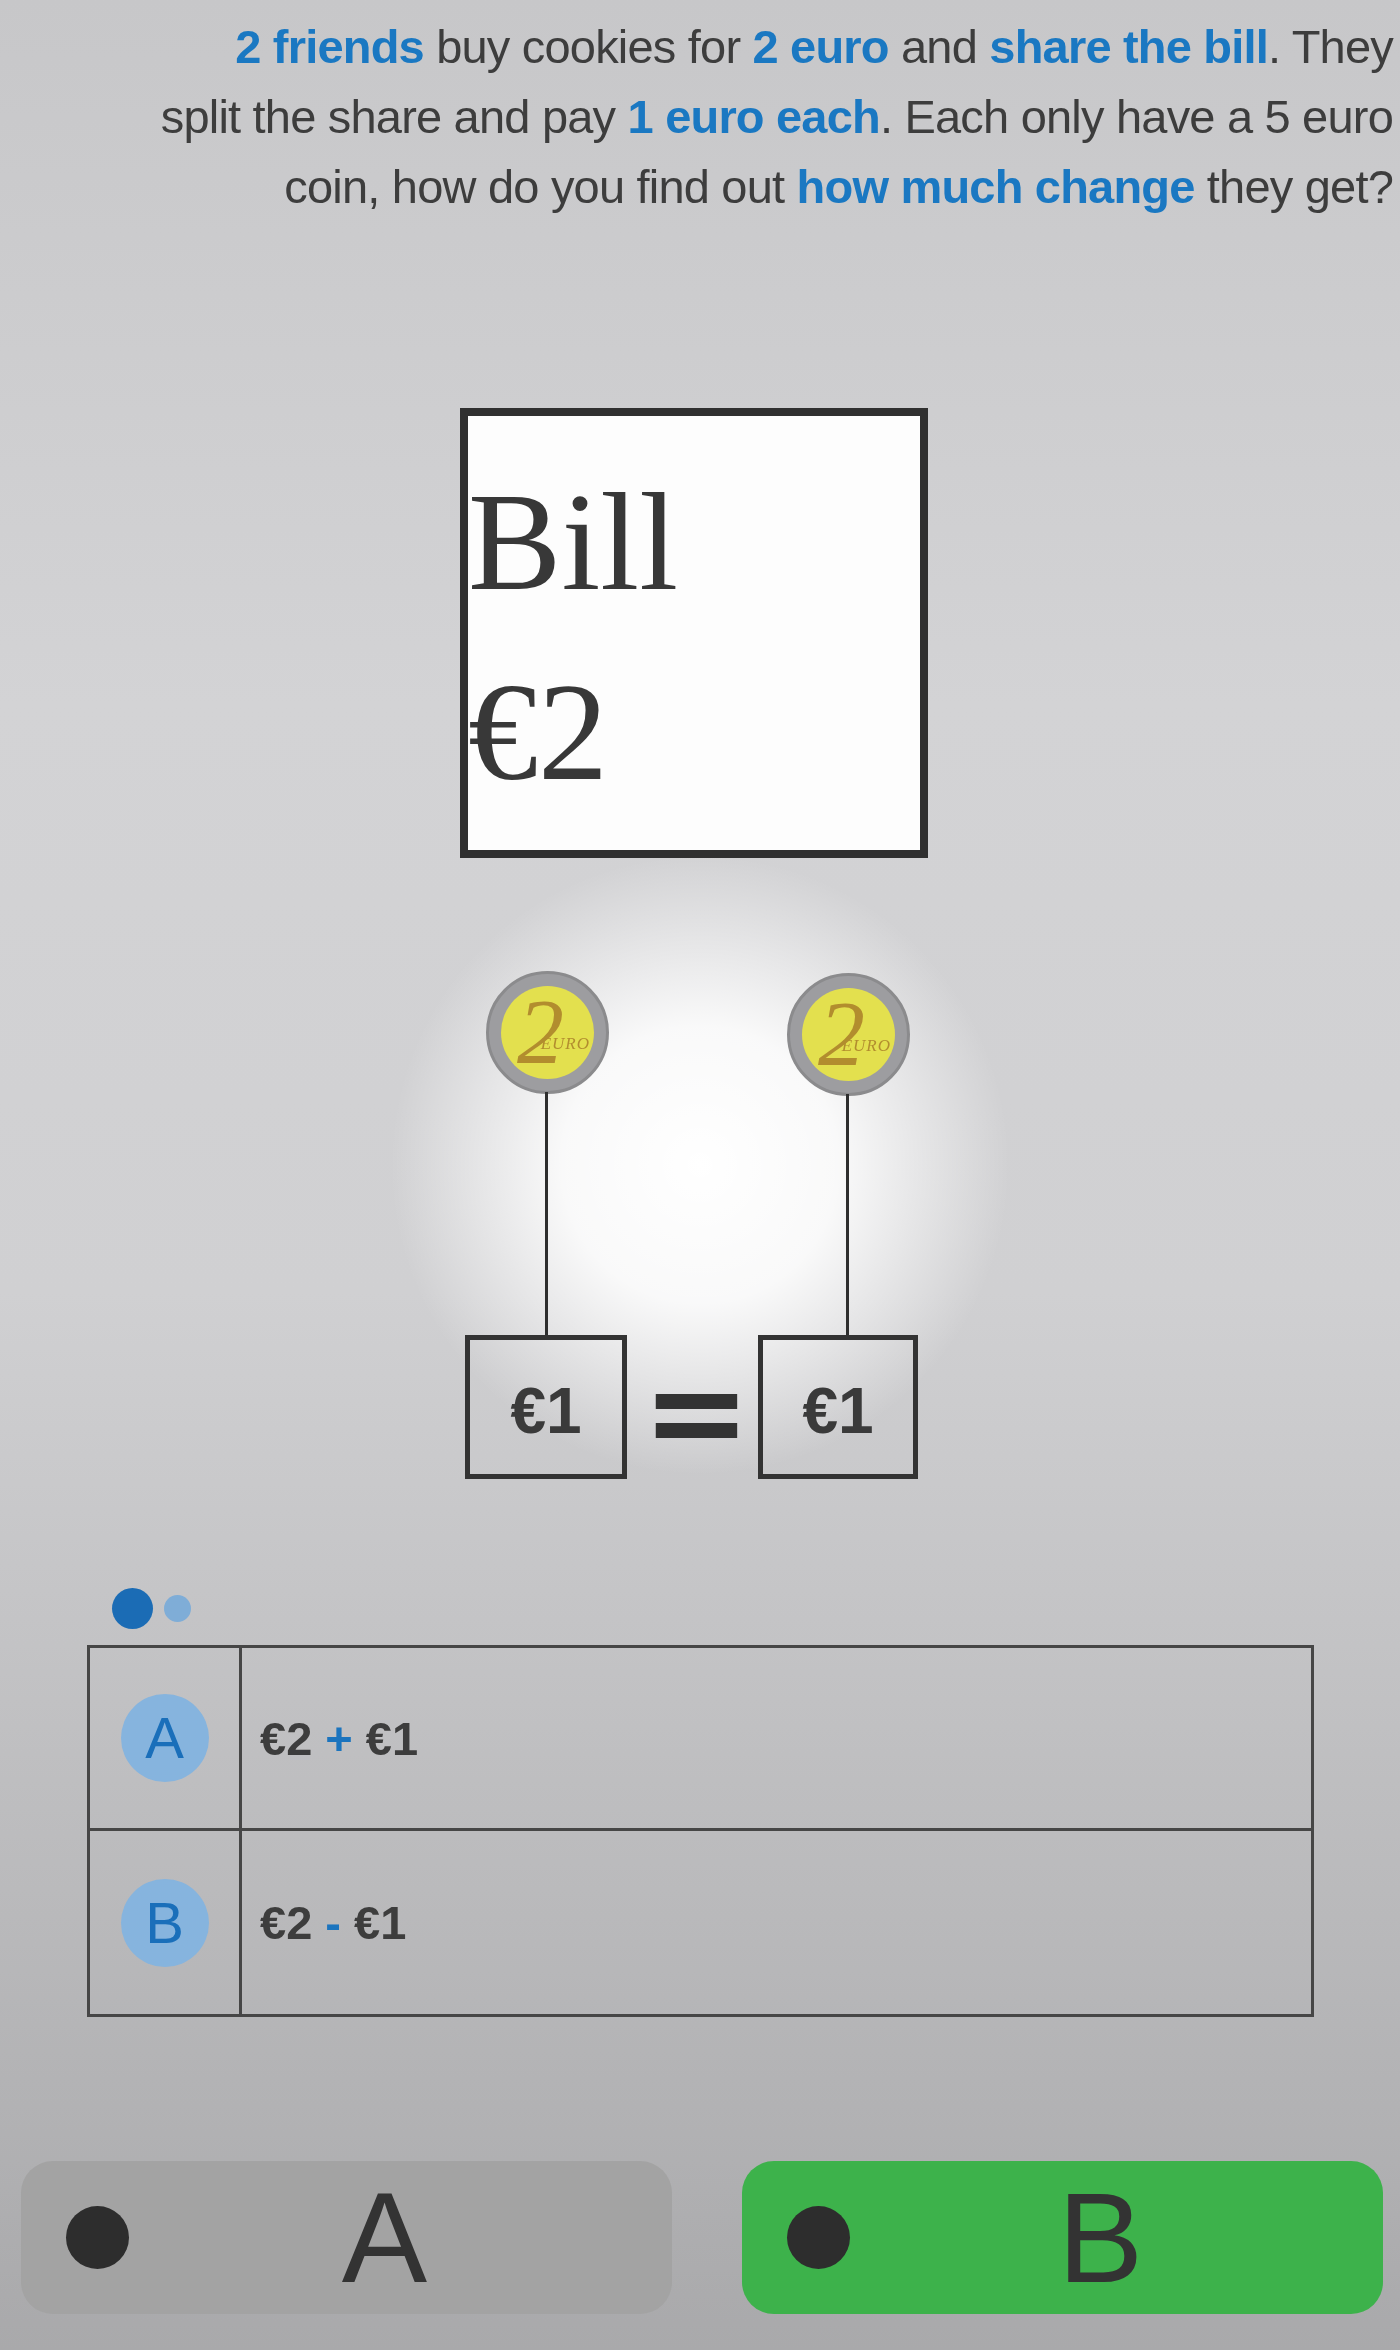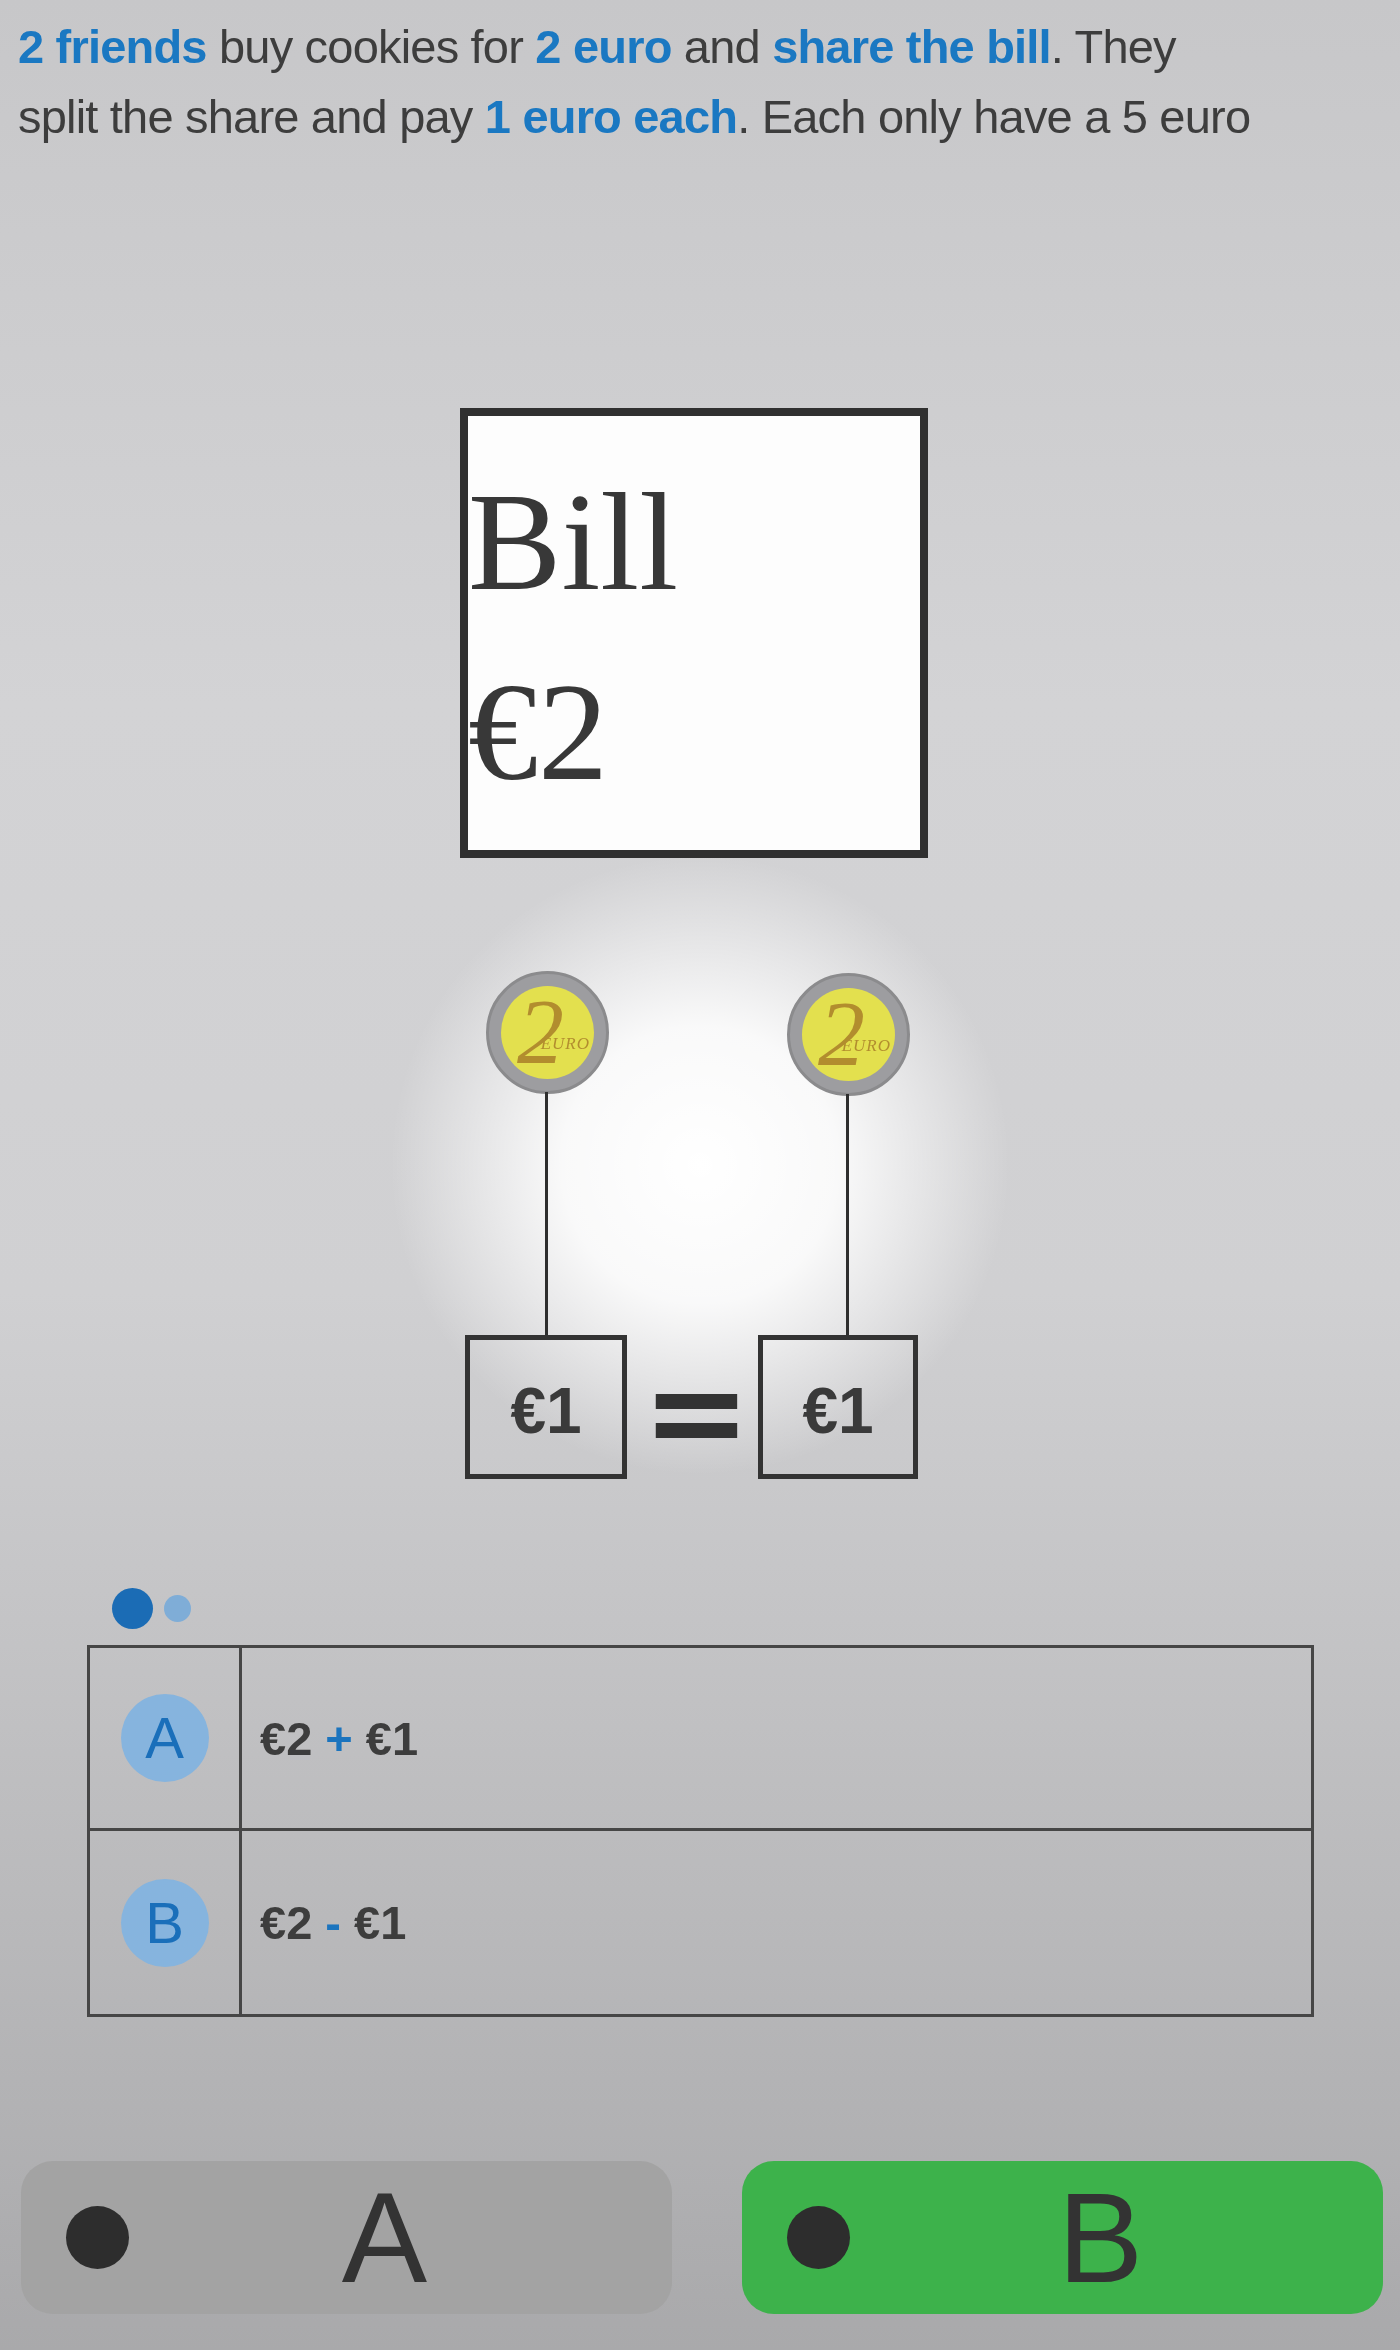--- a/index.html
+++ b/index.html
@@ -6,21 +6,21 @@
   .stage {
     position:relative; width:1400px; height:2350px; overflow:hidden;
     font-family:"Liberation Sans", sans-serif;
     background-color:#c2c2c4;
     background-image:
       radial-gradient(circle 430px at 700px 1165px, #ffffff 0%, rgba(255,255,255,0.88) 32%, rgba(255,255,255,0) 72%),
       linear-gradient(180deg, #c7c7c9 0%, #d3d3d5 30%, #d0d0d2 55%, #b6b6b8 85%, #a9a9ab 100%);
   }
   
   .question { position:absolute; left:18px; top:12px; width:1375px;
-    font-size:47px; line-height:70px; letter-spacing:-0.8px; color:#3d3d3d; font-weight:400; }
+    font-size:47px; line-height:70px; letter-spacing:-0.8px; color:#3d3d3d; font-weight:400;text-align:right; }
   .qline { white-space:nowrap; height:70px; }
   .hl { color:var(--highlight_blue); font-weight:700; }
 
   
   .bill-box { position:absolute; left:460px; top:408px; width:468px; height:450px;
     box-sizing:border-box; border:8px solid #303030; background:#fdfdfd; 
     font-family:"Liberation Serif", serif; color:#383838; }
   .bill-title  { font-size:140px; line-height:1; margin-top:56px; }
   .bill-amount { font-size:140px; line-height:1; margin-top:50px; }
 
@@ -85,20 +85,23 @@
 
 <div class="stage">
 
   <div class="question">
     <div class="qline">
       <span class="hl">2 friends</span><span> buy cookies for </span><span class="hl">2 euro</span><span> and </span><span class="hl">share the bill</span><span>. They</span>
     </div>
     <div class="qline">
       <span>split the share and pay </span><span class="hl">1 euro each</span><span>. Each only have a 5 euro</span>
     </div>
+    <div class="qline">
+      <span>coin, how do you find out </span><span class="hl">how much change</span><span> they get?</span>
+    </div>
   </div>
 
   <div class="bill-box">
     <div class="bill-title">Bill</div>
     <div class="bill-amount">€2</div>
   </div>
 
   <div class="coin coin-left">
     <div class="coin-inner">
       <span class="coin-value">2</span>

